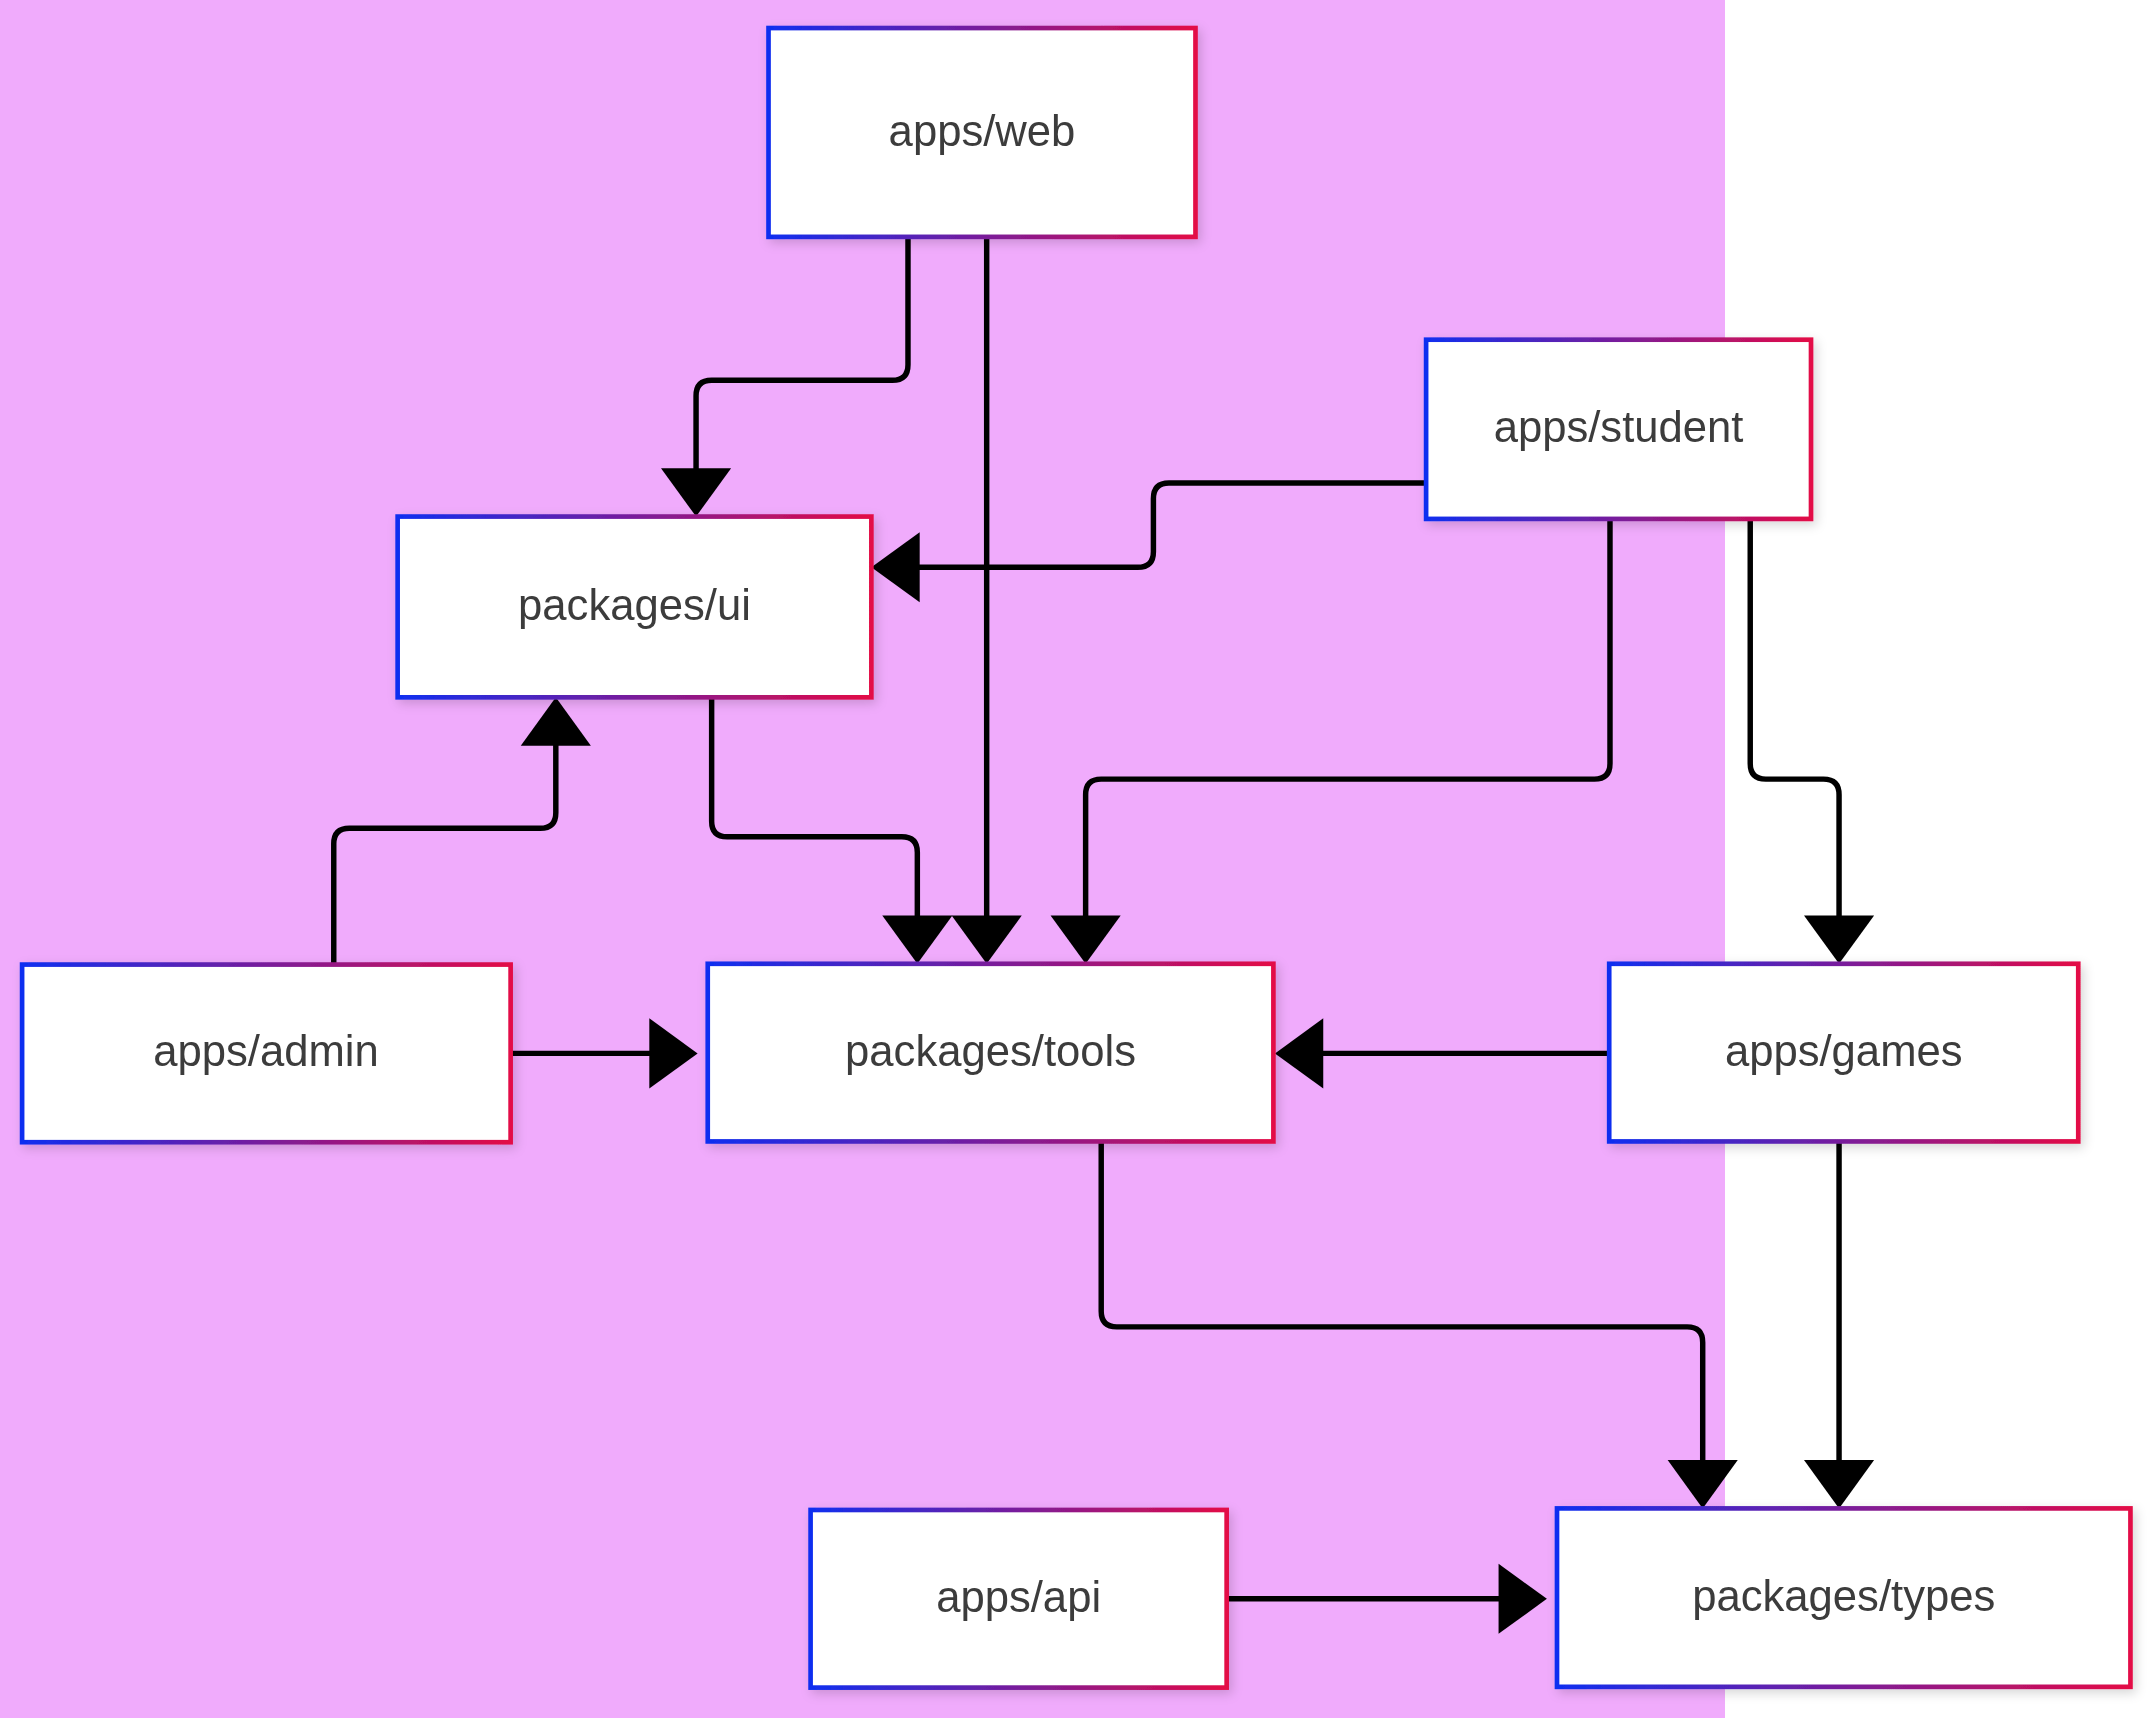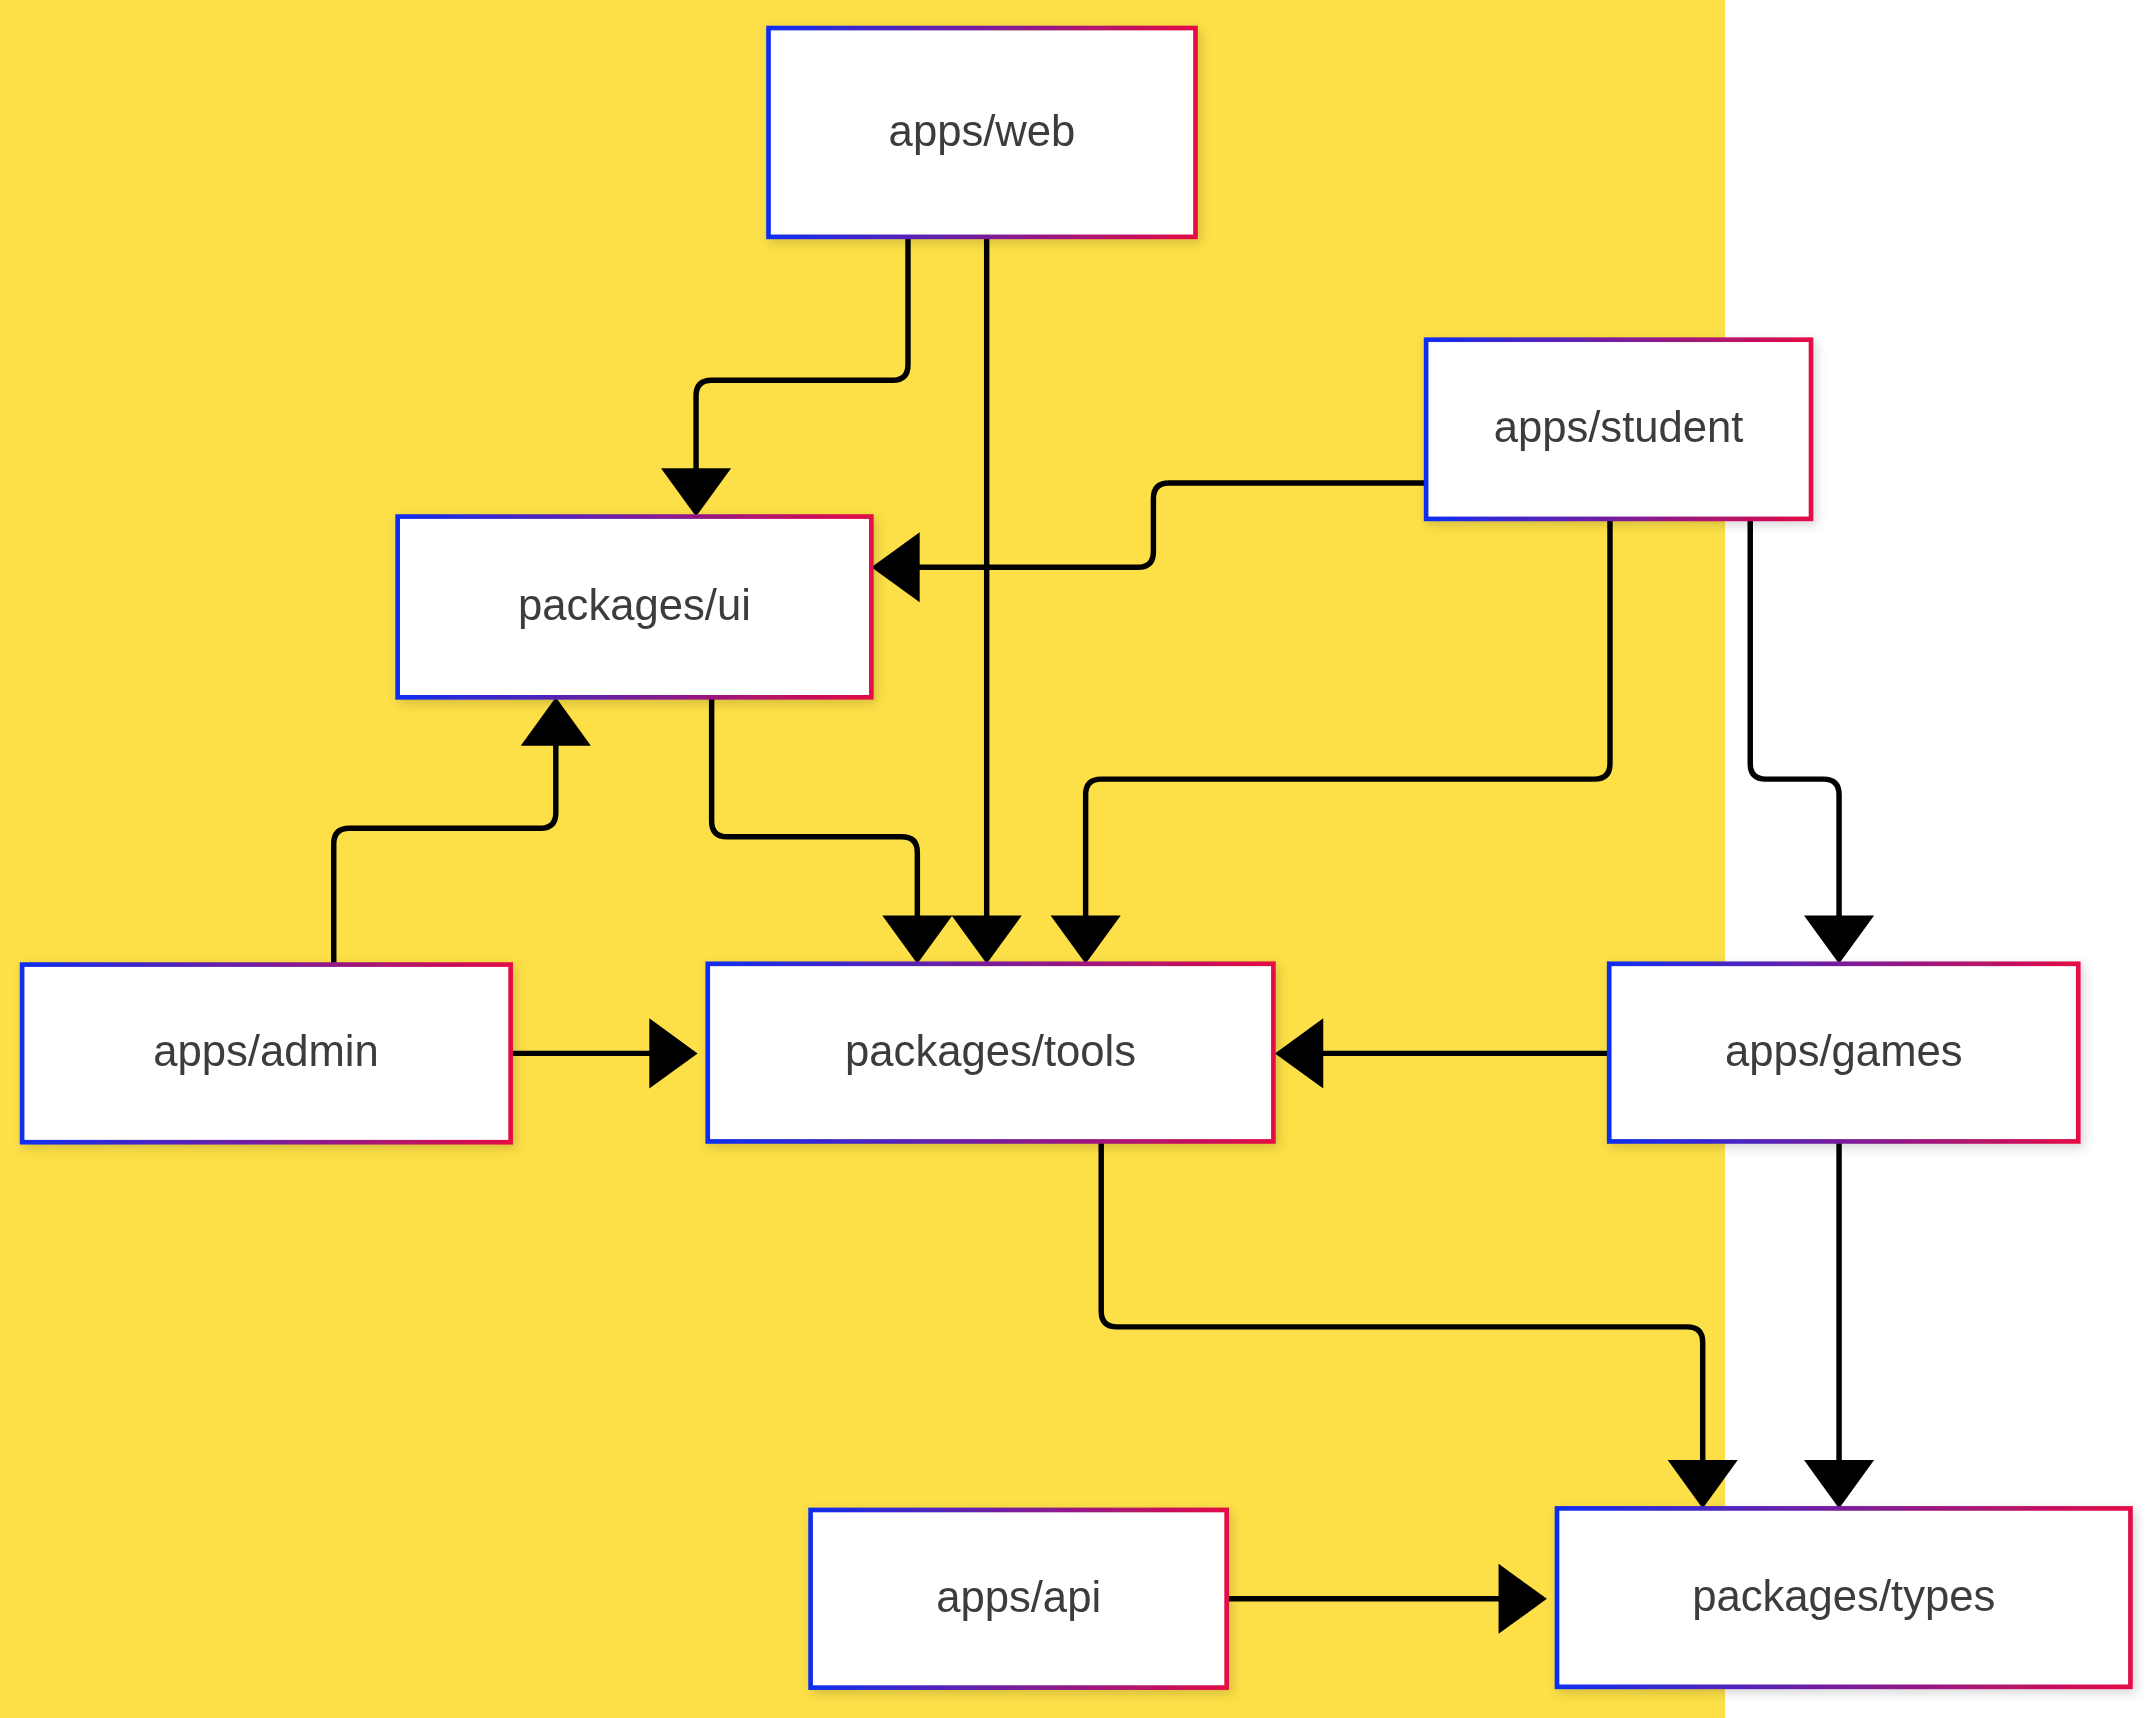--- a/index.html
+++ b/index.html
@@ -10,21 +10,21 @@
   body {
     width: 2151px;
     height: 1718px;
     font-family: "Liberation Sans", sans-serif;
     overflow: hidden;
   }
   #diagram-root {
     position: relative;
     width: 1725px;
     height: 1718px;
-    background: #fde047;
+    background: #f0abfc;
   }
   svg.canvas {
     position: absolute;
     top: 0;
     left: 0;
     width: 2151px;
     height: 1718px;
     display: block;
   }
   .node-box {

